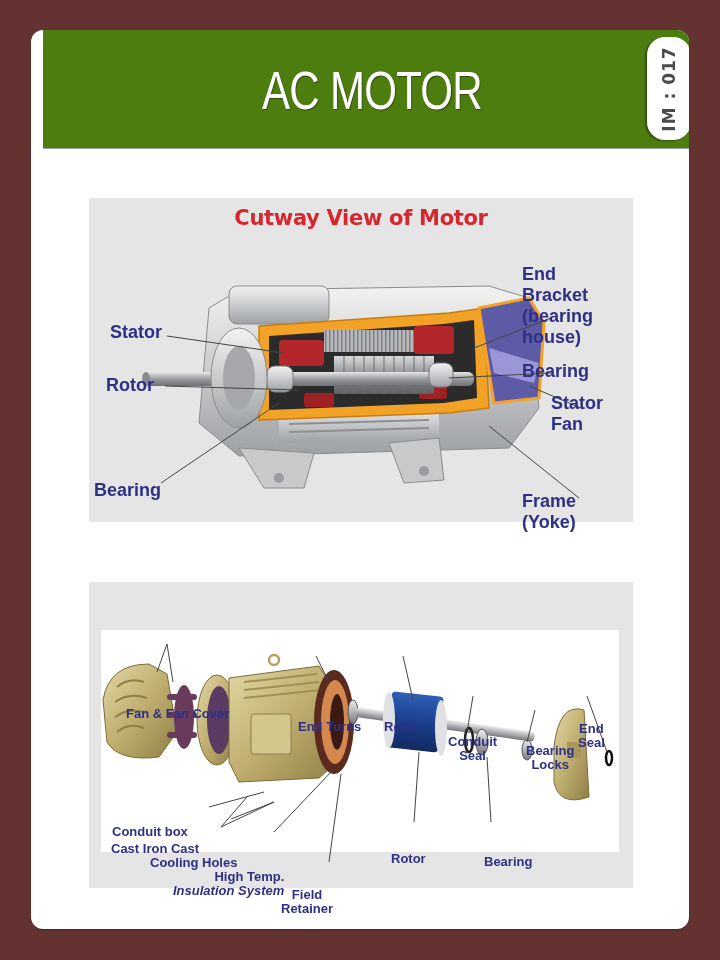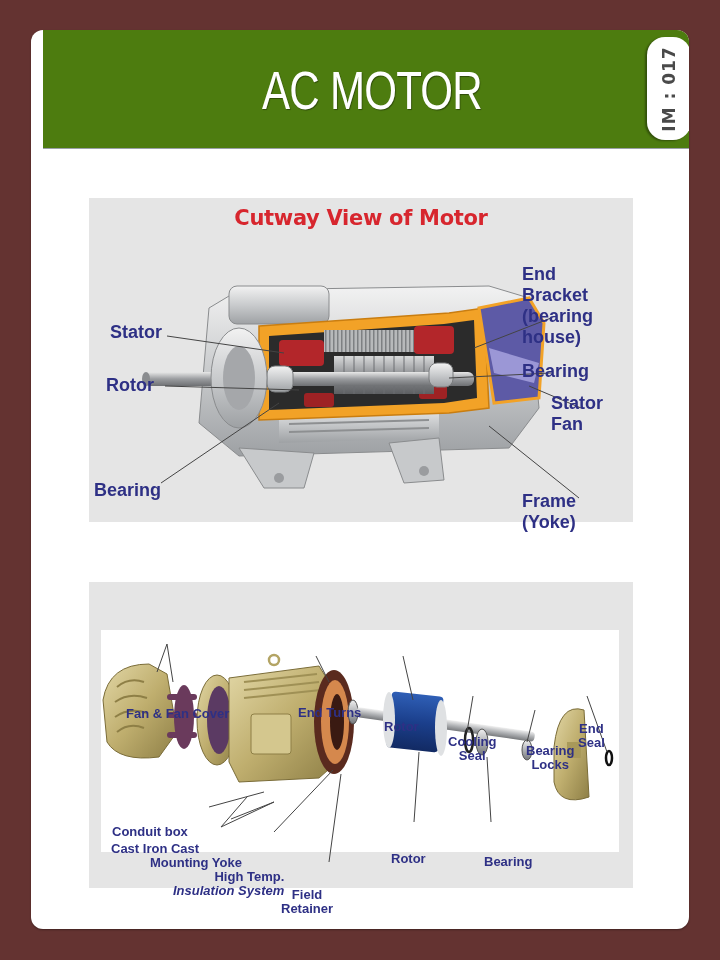--- a/index.html
+++ b/index.html
@@ -217,37 +217,37 @@
         <line x1="142" y1="237" x2="185" y2="220"></line>
         <line x1="132" y1="245" x2="158" y2="215"></line>
           <line x1="132" y1="245" x2="185" y2="220"></line>
         <line x1="185" y1="250" x2="244" y2="188"></line>
         <line x1="240" y1="280" x2="252" y2="192"></line>
         <line x1="325" y1="240" x2="330" y2="170"></line>
         <line x1="402" y1="240" x2="398" y2="175"></line>
       </g>
     </svg>
     <div class="lbl lbl2" style="left:37px;top:93px;">Fan &amp; Fan Cover</div>
-    <div class="lbl lbl2" style="left:209px;top:92px;">End Turns</div>
+    <div class="lbl lbl2" style="left:209px;top:106px;">End Turns</div>
     <div class="lbl lbl2" style="left:295px;top:106px;">Rotor</div>
     <div class="lbl lbl2" style="left:359px;top:121px;">
-      <div>Cooling</div>
+      <div>Conduit</div>
       <div>Seal</div>
     </div>
     <div class="lbl lbl2" style="left:437px;top:130px;">
       <div>Bearing</div>
       <div>Locks</div>
     </div>
     <div class="lbl lbl2" style="left:489px;top:108px;">
       <div>End</div>
       <div>Seal</div>
     </div>
     <div class="lbl lbl2" style="left:23px;top:211px;">Conduit box</div>
     <div class="lbl lbl2" style="left:22px;top:228px;">Cast Iron Cast</div>
-    <div class="lbl lbl2" style="left:61px;top:242px;">Mounting Yoke</div>
+    <div class="lbl lbl2" style="left:61px;top:242px;">Cooling Holes</div>
     <div class="lbl lbl2" style="left:84px;top:256px;text-align:right;">
       <div style="text-align:right;">High Temp.</div>
       <div style="text-align:right;font-style:italic;">Insulation System</div>
     </div>
     <div class="lbl lbl2" style="left:192px;top:274px;">
       <div>Field</div>
       <div>Retainer</div>
     </div>
     <div class="lbl lbl2" style="left:302px;top:238px;">Rotor</div>
     <div class="lbl lbl2" style="left:395px;top:241px;">Bearing</div>

